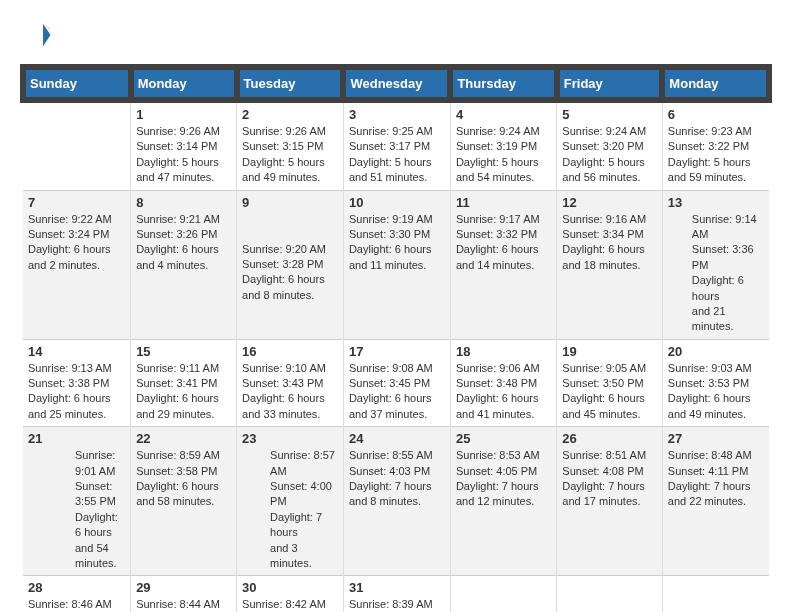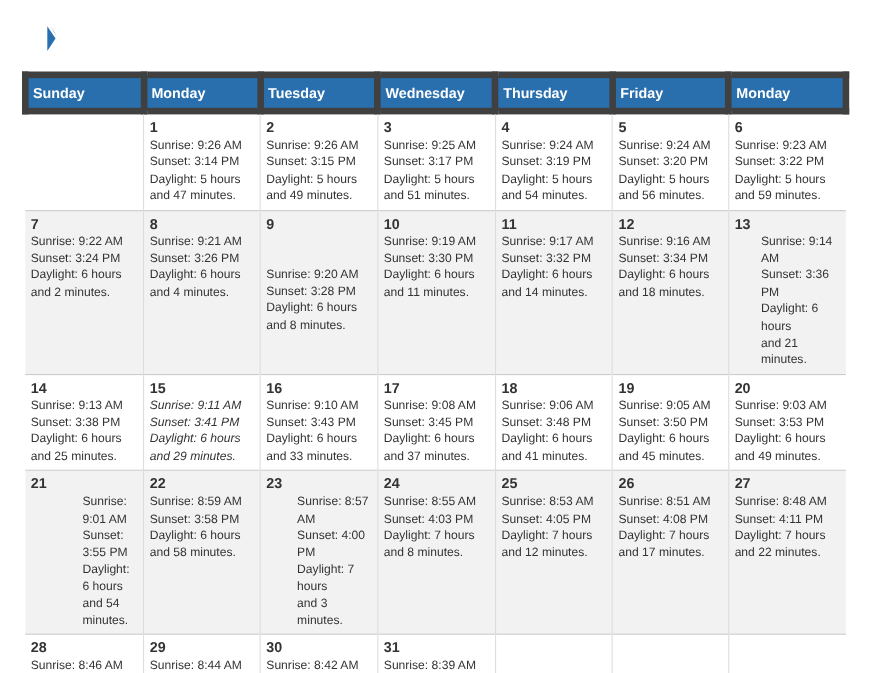--- a/index.html
+++ b/index.html
@@ -221,21 +221,21 @@
       <tr>
         <td>
           <span class="day-num">14</span>
           <div class="day-info" style="white-space: pre-line;">Sunrise: 9:13 AM
 Sunset: 3:38 PM
 Daylight: 6 hours
 and 25 minutes.</div>
         </td>
         <td>
           <span class="day-num">15</span>
-          <div class="day-info" style="white-space: pre-line; font-style: italic;">Sunrise: 9:11 AM
+          <div class="day-info" style="white-space: pre-line;">Sunrise: 9:11 AM
 Sunset: 3:41 PM
 Daylight: 6 hours
 and 29 minutes.</div>
         </td>
         <td>
           <span class="day-num">16</span>
           <div class="day-info" style="white-space: pre-line;">Sunrise: 9:10 AM
 Sunset: 3:43 PM
 Daylight: 6 hours
 and 33 minutes.</div>

